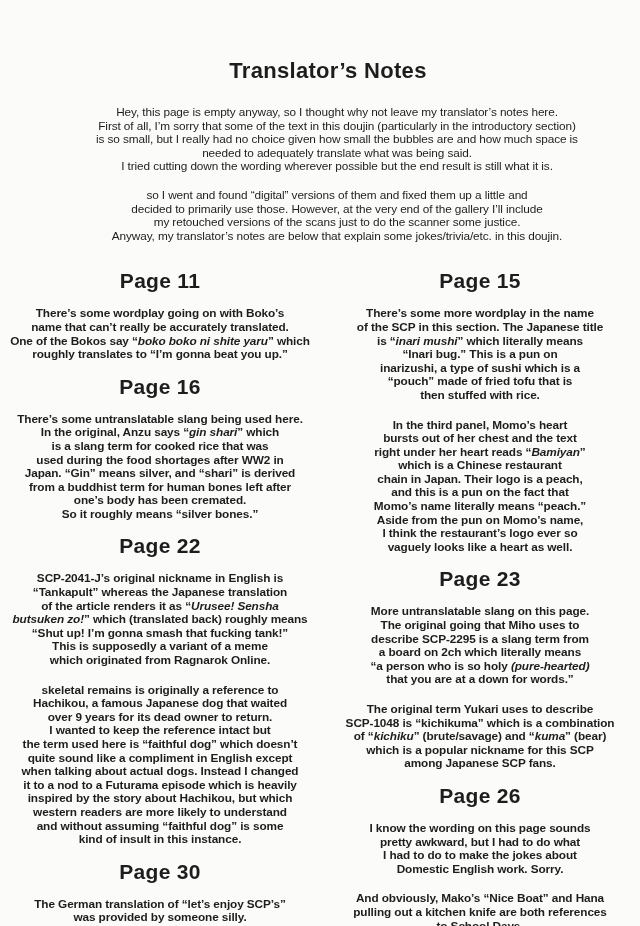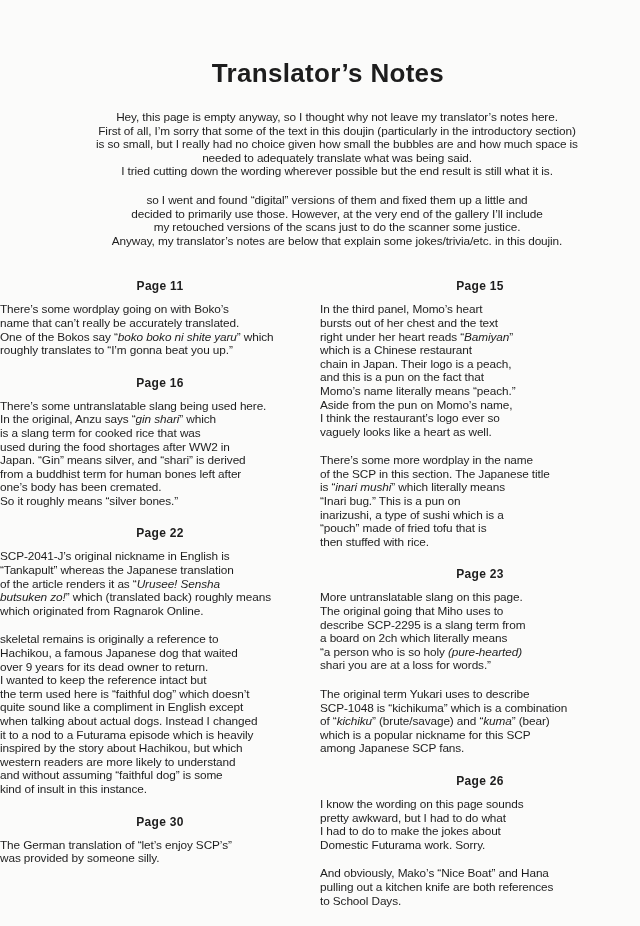--- a/index.html
+++ b/index.html
@@ -14,21 +14,21 @@
     font-family: "Liberation Sans", sans-serif;
     overflow: hidden;
   }
   .page {
     box-sizing: border-box;
     width: 640px;
     height: 926px;
     padding-top: 58px;
   }
   h1.title {
-    font-size: 26px;
+    font-size: 22px;
     font-weight: 700;
     letter-spacing: 0.3px;
     text-align: center;
     margin: 0 0 22px 16px;
   }
   .intro {
     text-align: center;
     margin: 0 auto 15px auto;
     width: 640px;
     padding-left: 17px;
@@ -41,29 +41,31 @@
   }
   .columns {
     display: flex;
     margin-top: 6px;
   }
   .col {
     width: 50%;
     box-sizing: border-box;
   }
   h2.section-heading {
-    font-size: 12px;
+    font-size: 21px;
     font-weight: 700;
     letter-spacing: 0.3px;
     text-align: center;
     margin: 13px 0 7px 0;
     line-height: 20px;
   }
   .para {
-    margin: 6px 0 15px 0;
+    text-align: center;
+    margin: 16px 0 15px 0;
+    font-weight: bold;
   }
   i { font-style: italic; }
 </style>
 </head>
 <body>
 
 <div class="page">
 
   <h1 class="title">Translator’s Notes</h1>
 
@@ -109,20 +111,22 @@
           </div>
       </section>
 
       <section>
         <h2 class="section-heading">Page 22</h2>
         <div class="para">
             <div class="line">SCP-2041-J’s original nickname in English is</div>
             <div class="line">“Tankapult” whereas the Japanese translation</div>
             <div class="line">of the article renders it as “<i>Urusee! Sensha</i></div>
             <div class="line"><i>butsuken zo!</i>” which (translated back) roughly means</div>
+            <div class="line">“Shut up! I’m gonna smash that fucking tank!”</div>
+            <div class="line">This is supposedly a variant of a meme</div>
             <div class="line">which originated from Ragnarok Online.</div>
           </div>
         <div class="para">
             <div class="line">skeletal remains is originally a reference to</div>
             <div class="line">Hachikou, a famous Japanese dog that waited</div>
             <div class="line">over 9 years for its dead owner to return.</div>
             <div class="line">I wanted to keep the reference intact but</div>
             <div class="line">the term used here is “faithful dog” which doesn’t</div>
             <div class="line">quite sound like a compliment in English except</div>
             <div class="line">when talking about actual dogs. Instead I changed</div>
@@ -142,68 +146,68 @@
           </div>
       </section>
 
     </div>
 
     <div class="col">
 
       <section>
         <h2 class="section-heading">Page 15</h2>
         <div class="para">
+            <div class="line">There’s some more wordplay in the name</div>
+            <div class="line">of the SCP in this section. The Japanese title</div>
+            <div class="line">is “<i>inari mushi</i>” which literally means</div>
+            <div class="line">“Inari bug.” This is a pun on</div>
+            <div class="line">inarizushi, a type of sushi which is a</div>
+            <div class="line">“pouch” made of fried tofu that is</div>
+            <div class="line">then stuffed with rice.</div>
+          </div>
+        <div class="para">
             <div class="line">In the third panel, Momo’s heart</div>
             <div class="line">bursts out of her chest and the text</div>
             <div class="line">right under her heart reads “<i>Bamiyan</i>”</div>
             <div class="line">which is a Chinese restaurant</div>
             <div class="line">chain in Japan. Their logo is a peach,</div>
             <div class="line">and this is a pun on the fact that</div>
             <div class="line">Momo’s name literally means “peach.”</div>
             <div class="line">Aside from the pun on Momo’s name,</div>
             <div class="line">I think the restaurant’s logo ever so</div>
             <div class="line">vaguely looks like a heart as well.</div>
           </div>
-        <div class="para">
-            <div class="line">There’s some more wordplay in the name</div>
-            <div class="line">of the SCP in this section. The Japanese title</div>
-            <div class="line">is “<i>inari mushi</i>” which literally means</div>
-            <div class="line">“Inari bug.” This is a pun on</div>
-            <div class="line">inarizushi, a type of sushi which is a</div>
-            <div class="line">“pouch” made of fried tofu that is</div>
-            <div class="line">then stuffed with rice.</div>
-          </div>
       </section>
 
       <section>
         <h2 class="section-heading">Page 23</h2>
         <div class="para">
             <div class="line">More untranslatable slang on this page.</div>
             <div class="line">The original going that Miho uses to</div>
             <div class="line">describe SCP-2295 is a slang term from</div>
             <div class="line">a board on 2ch which literally means</div>
             <div class="line">“a person who is so holy <i>(pure-hearted)</i></div>
-            <div class="line">shari you are at a loss for words.”</div>
+            <div class="line">that you are at a down for words.”</div>
           </div>
         <div class="para">
             <div class="line">The original term Yukari uses to describe</div>
             <div class="line">SCP-1048 is “kichikuma” which is a combination</div>
             <div class="line">of “<i>kichiku</i>” (brute/savage) and “<i>kuma</i>” (bear)</div>
             <div class="line">which is a popular nickname for this SCP</div>
             <div class="line">among Japanese SCP fans.</div>
           </div>
       </section>
 
       <section>
         <h2 class="section-heading">Page 26</h2>
         <div class="para">
             <div class="line">I know the wording on this page sounds</div>
             <div class="line">pretty awkward, but I had to do what</div>
             <div class="line">I had to do to make the jokes about</div>
-            <div class="line">Domestic Futurama work. Sorry.</div>
+            <div class="line">Domestic English work. Sorry.</div>
           </div>
         <div class="para">
             <div class="line">And obviously, Mako’s “Nice Boat” and Hana</div>
             <div class="line">pulling out a kitchen knife are both references</div>
             <div class="line">to School Days.</div>
           </div>
       </section>
 
     </div>
 

